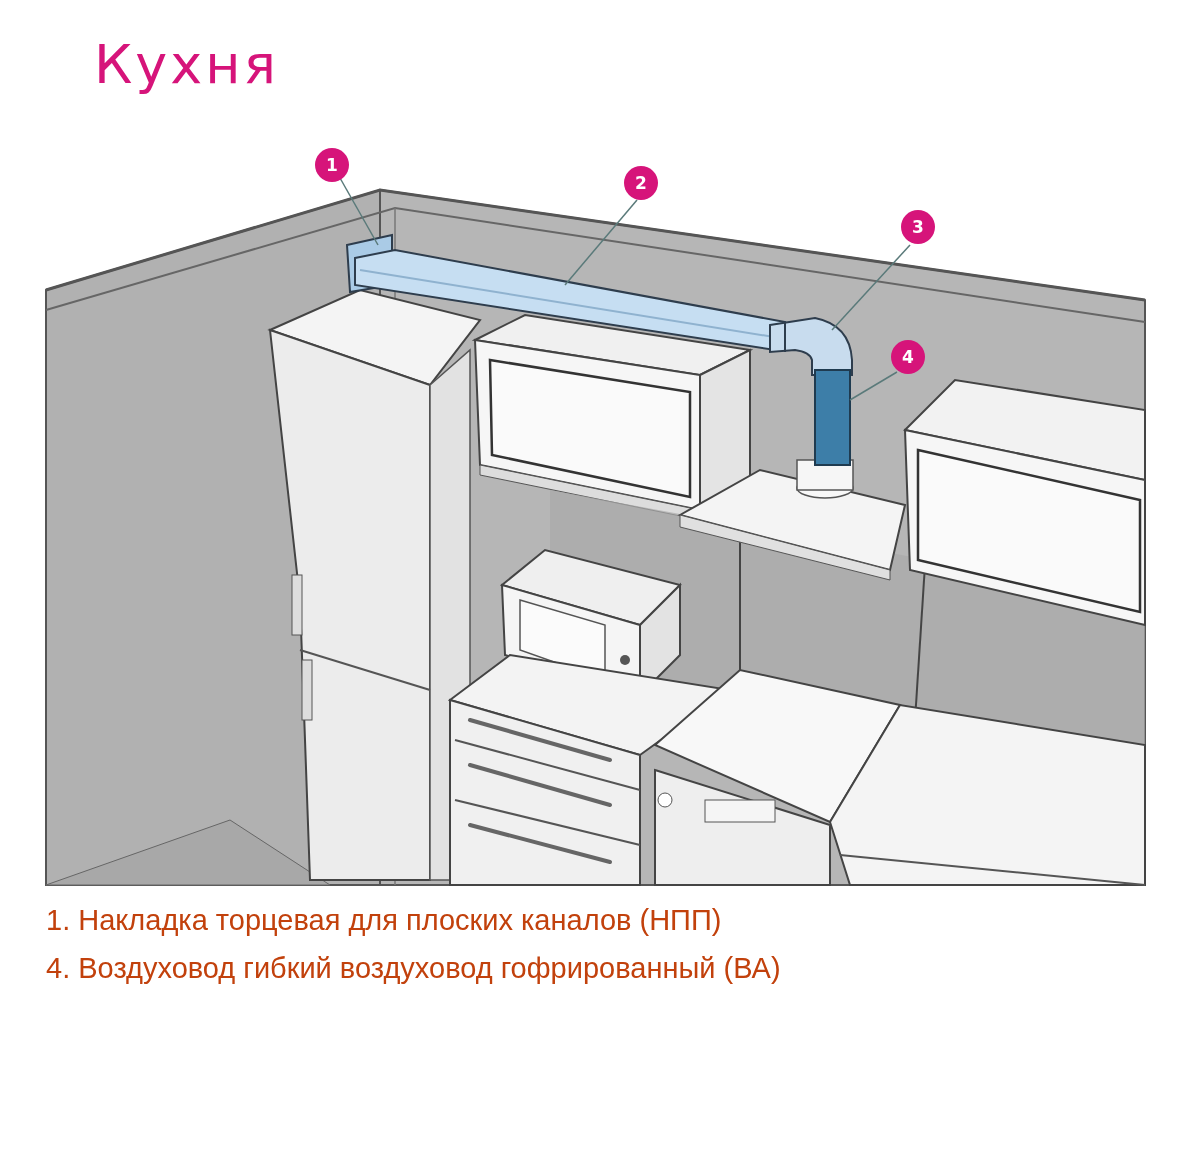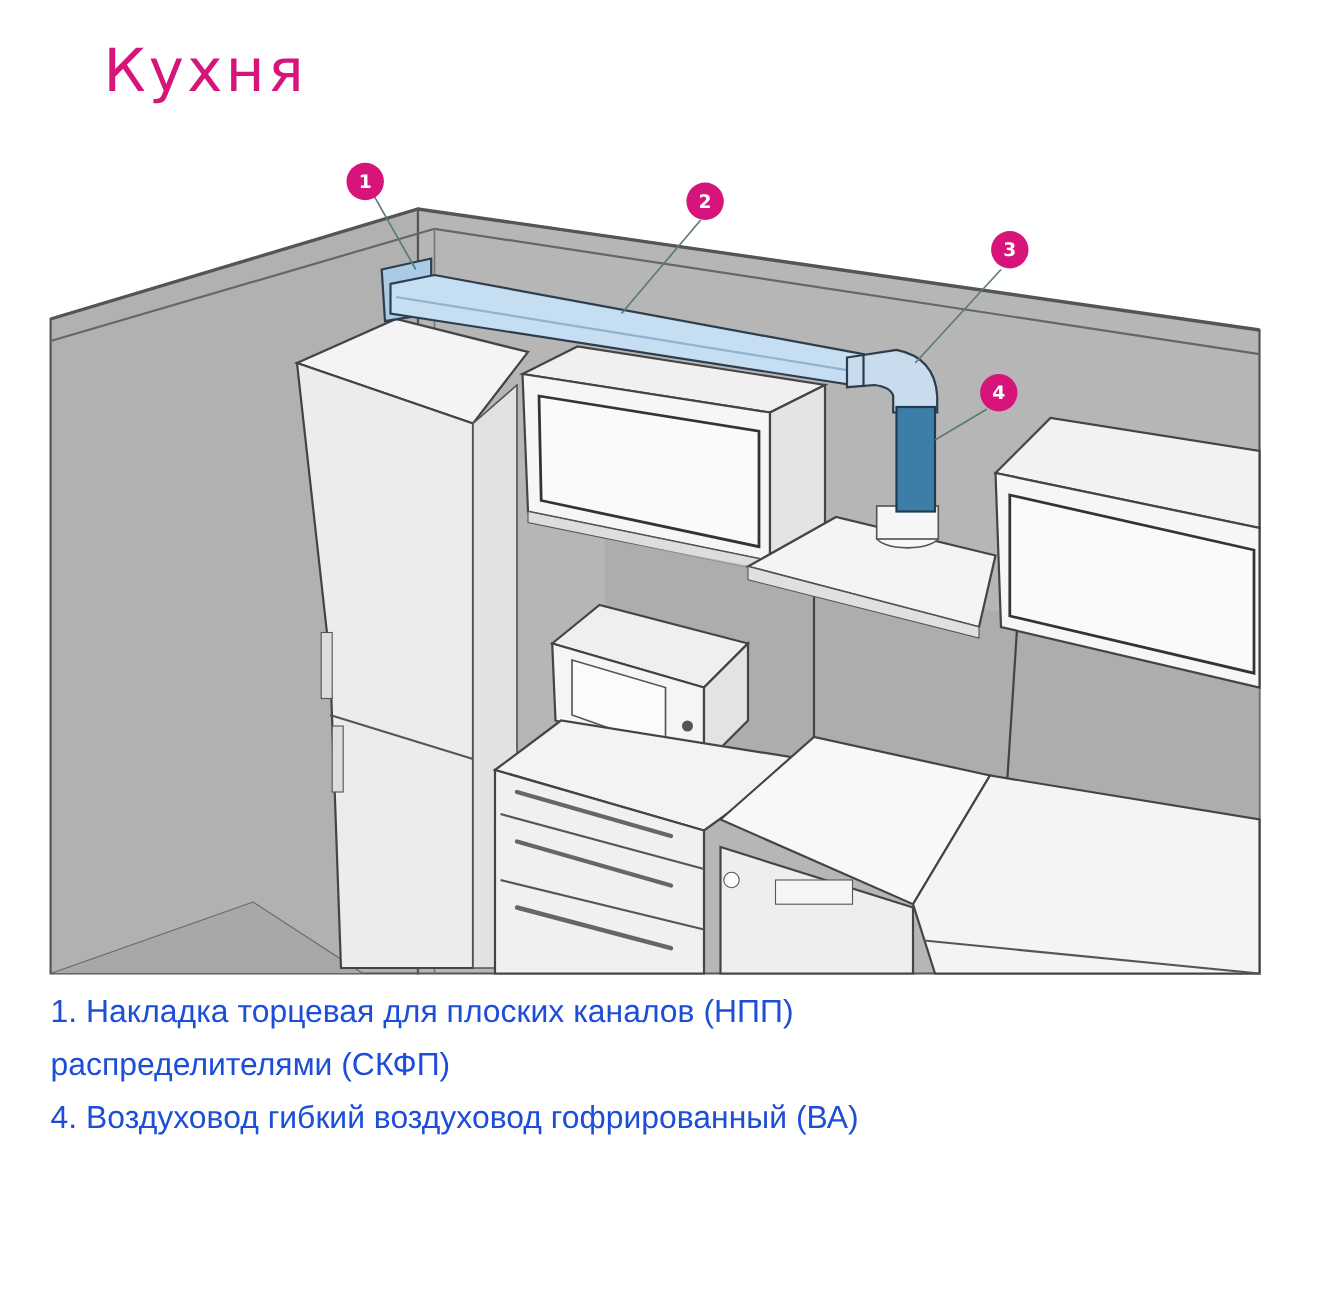--- a/index.html
+++ b/index.html
@@ -1,20 +1,20 @@
 <!DOCTYPE html>
 <html><head>
 <meta charset="utf-8">
 <style>
   html, body { margin: 0; padding: 0; background: #ffffff; }
   body { width: 1200px; height: 1176px; position: relative; overflow: hidden; font-family: "DejaVu Sans", sans-serif; }
   .title { position: absolute; left: 46px; top: 38px; font-size: 54px; color: #d6147a; letter-spacing: 3px; font-family: "DejaVu Sans", sans-serif; font-weight: normal; line-height: 1; margin-left: 48px; }
   .scene { position: absolute; left: 0; top: 0; width: 1200px; height: 890px; }
   .legend { position: absolute; left: 46px; top: 896px; width: 1120px; }
-  .legend-item { font-family: "Liberation Sans", sans-serif; font-size: 29px; color: #1d4ed8; line-height: 48px; white-space: nowrap; }
+  .legend-item { font-family: "Liberation Sans", sans-serif; font-size: 29px; color: #c2410c; line-height: 48px; white-space: nowrap; }
   .marker-label { font-family: "DejaVu Sans", sans-serif; font-weight: bold; font-size: 17px; fill: #ffffff; }
 </style>
 </head>
 <body>
 
 <div class="title">Кухня</div>
 
 <svg class="scene" viewBox="0 0 1200 890" xmlns="http://www.w3.org/2000/svg">
 
   <g>
@@ -128,19 +128,16 @@
     <text class="marker-label" x="908" y="363" text-anchor="middle">4</text>
   </g>
 </svg>
 
 <div class="legend">
   <div class="legend-item">
     <span>1.</span>
     <span>Накладка торцевая для плоских каналов (НПП)</span>
   </div>
   <div class="legend-item">
-    <span>распределителями (СКФП)</span>
-  </div>
-  <div class="legend-item">
     <span>4.</span>
     <span>Воздуховод гибкий воздуховод гофрированный (ВА)</span>
   </div>
 </div>
 
 </body></html>

